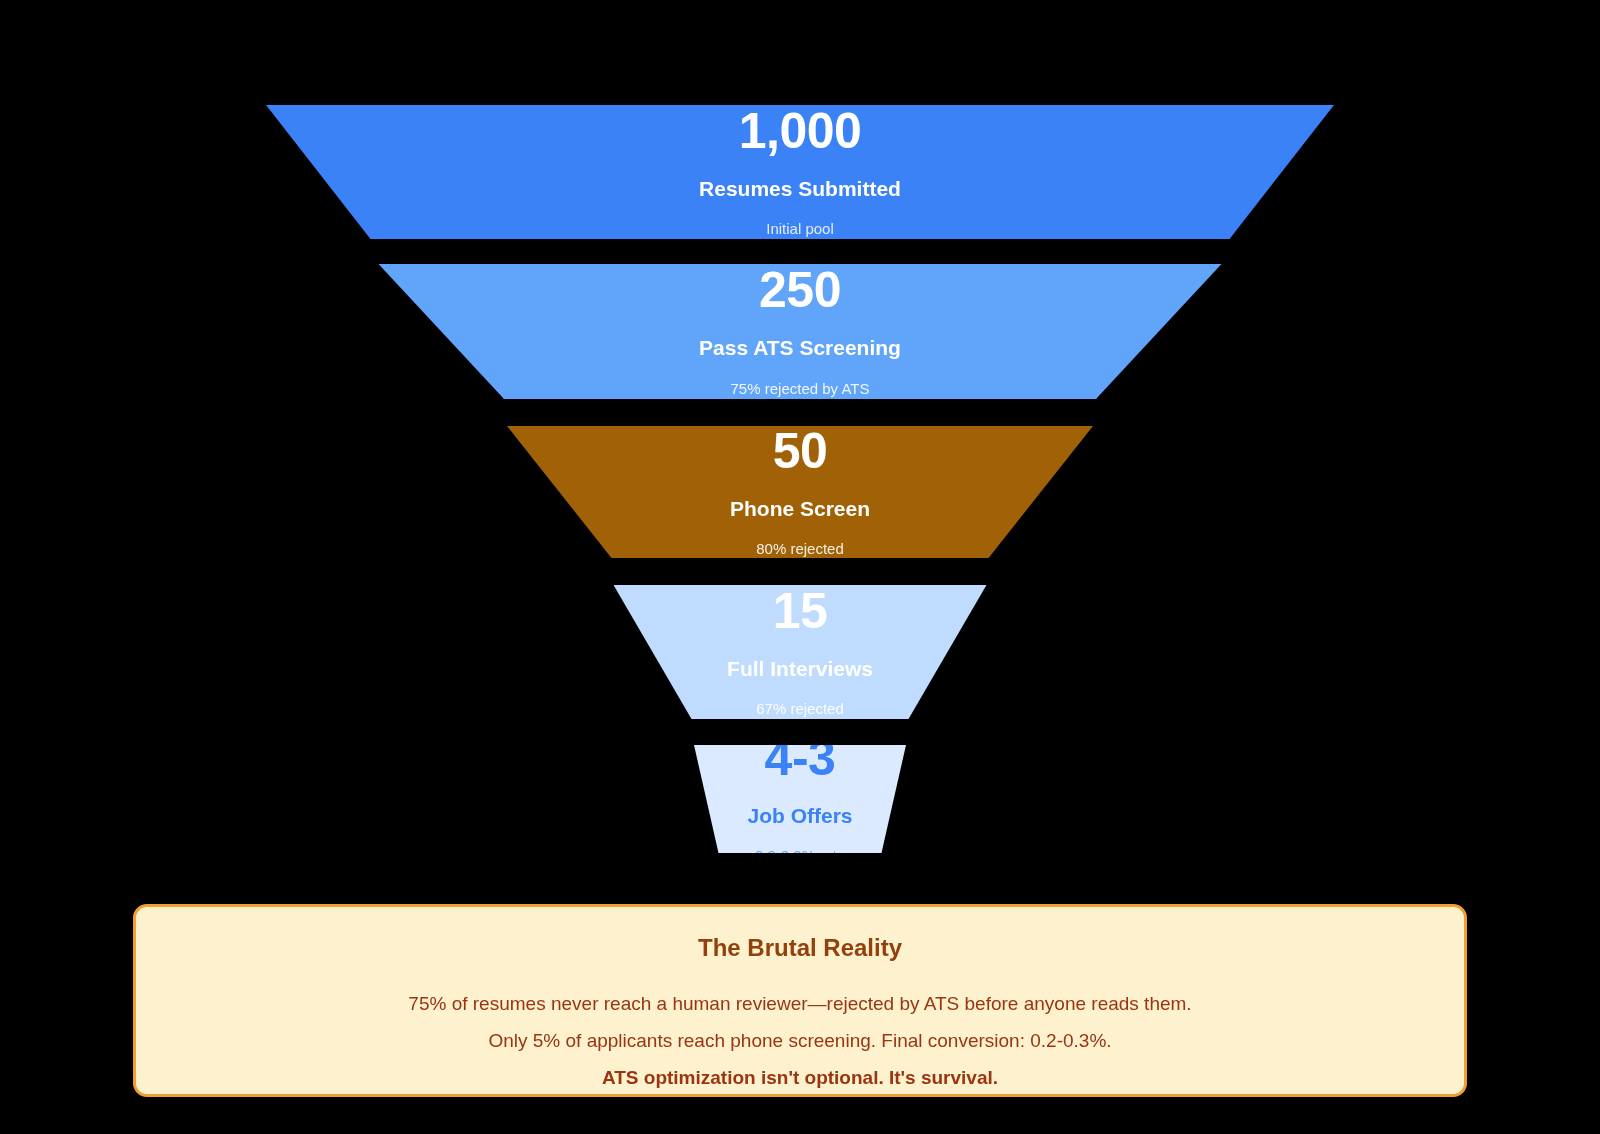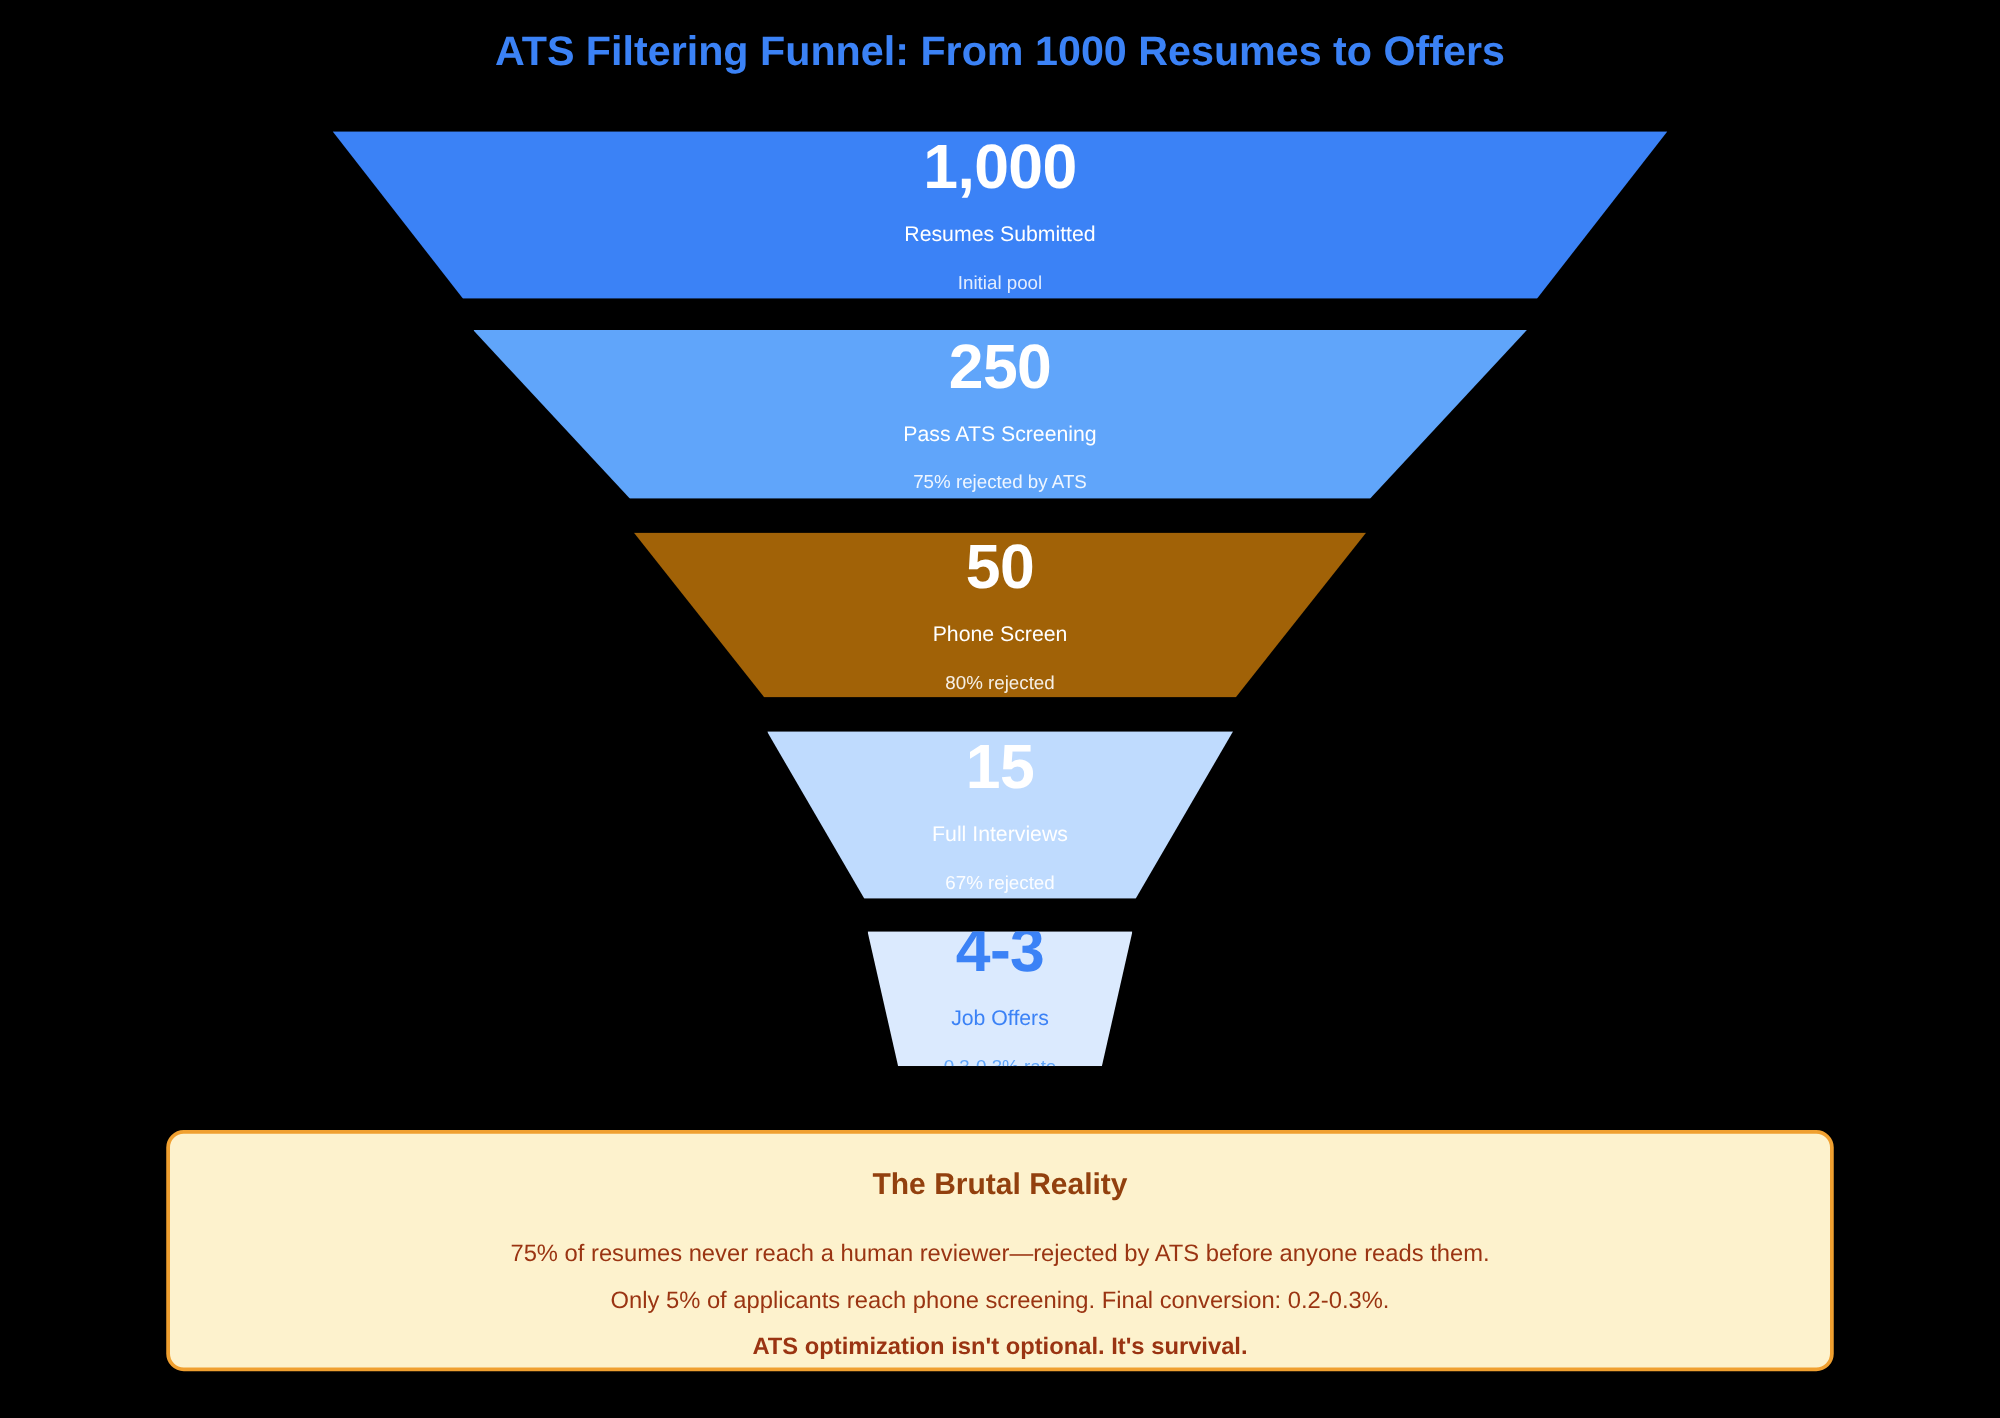--- a/index.html
+++ b/index.html
@@ -19,21 +19,21 @@
     margin:0;
   }
   .funnel{position:absolute;top:0;left:0;width:100%;height:880px;}
   .seg{
     position:absolute;
     display:flex;flex-direction:column;align-items:center;justify-content:center;
     text-align:center;
     gap:13px;
   }
   .seg-value{font-size:50px;font-weight:700;line-height:1.0;letter-spacing:-0.5px;}
-  .seg-label{font-size:17px;font-weight:400;margin-top:7px;line-height:1.2;}
+  .seg-label{font-size:21px;font-weight:700;margin-top:7px;line-height:1.2;}
   .seg-sublabel{font-size:15px;font-weight:400;margin-top:6px;line-height:1.2;}
   .callout{
     position:absolute;
     left:133px;top:904px;width:1334px;height:193px;
     box-sizing:border-box;
     background:var(--callout-bg,#fdf2cd);
     border:3px solid var(--callout-border,#f0a030);
     border-radius:14px;
     text-align:center;
   }
@@ -46,21 +46,20 @@
     margin:14px 2px 0;
     font-size:19px;line-height:23px;
     color:var(--callout-text,#9a3412);
   }
   .callout p.em{font-weight:700;}
 </style>
 </head>
 <body>
 
 <div class="canvas">
-  <h1 class="title">ATS Filtering Funnel: From 1000 Resumes to Offers</h1>
   <div class="funnel">
       <div class="seg" style="left: 266px; top: 105px; width: 1068px; height: 134px; background: rgb(59, 130, 246); color: rgb(255, 255, 255); clip-path: polygon(0px 0px, 100% 0px, 90.22% 100%, 9.78% 100%);">
         <div class="seg-value">1,000</div>
         <div class="seg-label">Resumes Submitted</div>
         <div class="seg-sublabel" style="color:rgba(255,255,255,0.85)">Initial pool</div>
       </div>
       <div class="seg" style="left: 378.5px; top: 264px; width: 843px; height: 135px; background: rgb(96, 165, 250); color: rgb(255, 255, 255); clip-path: polygon(0px 0px, 100% 0px, 85.11% 100%, 14.89% 100%);">
         <div class="seg-value">250</div>
         <div class="seg-label">Pass ATS Screening</div>
         <div class="seg-sublabel" style="color:rgba(255,255,255,0.9)">75% rejected by ATS</div>

